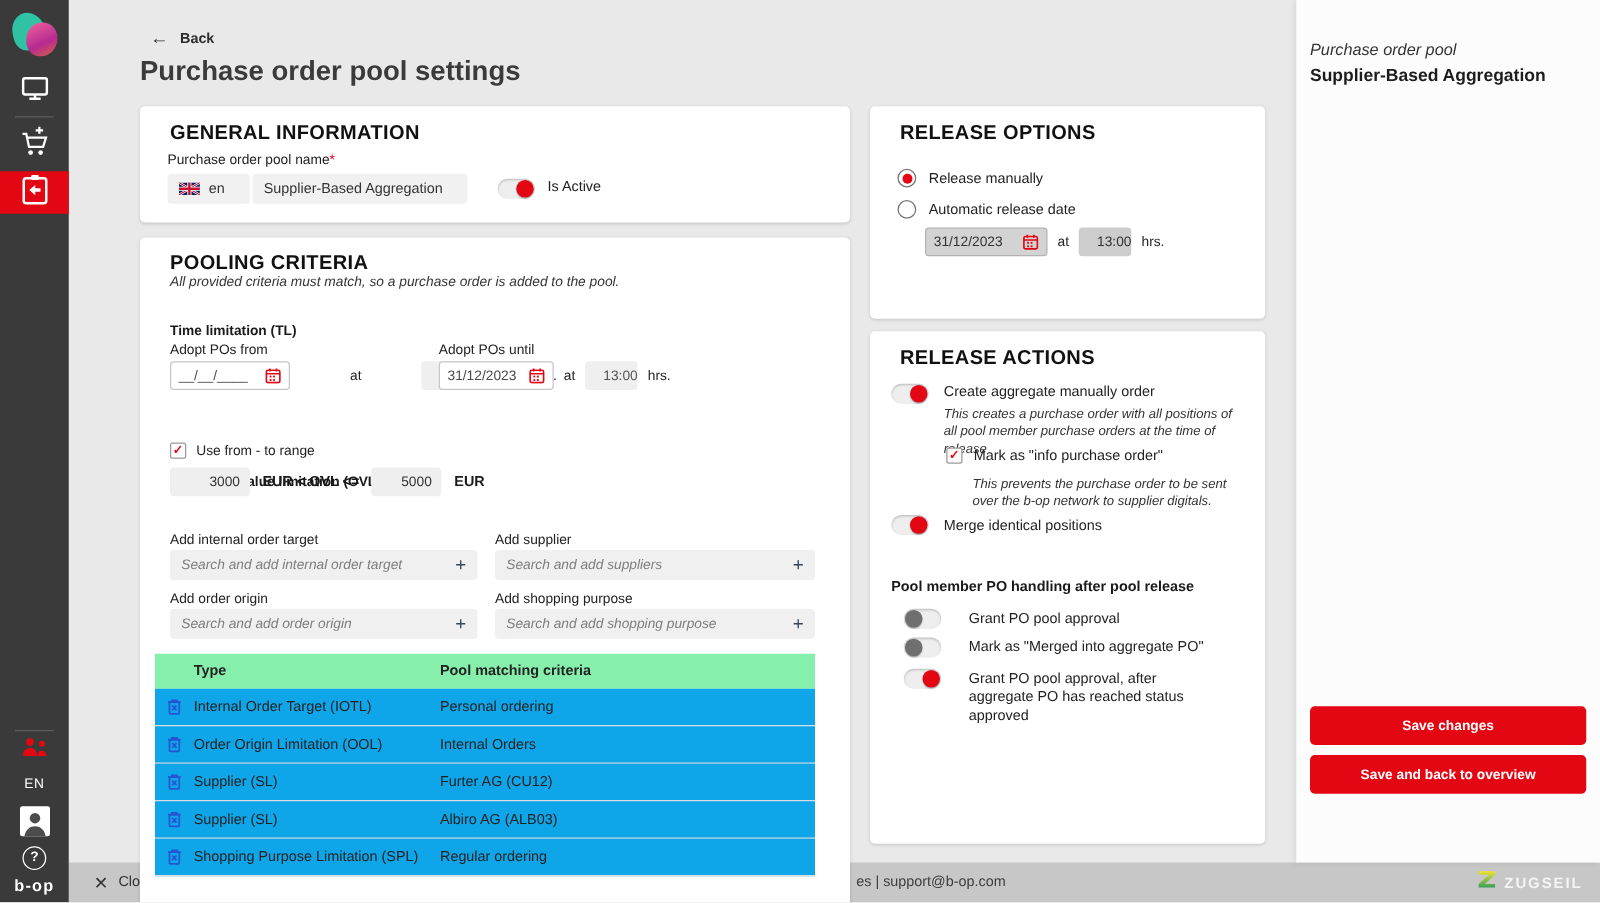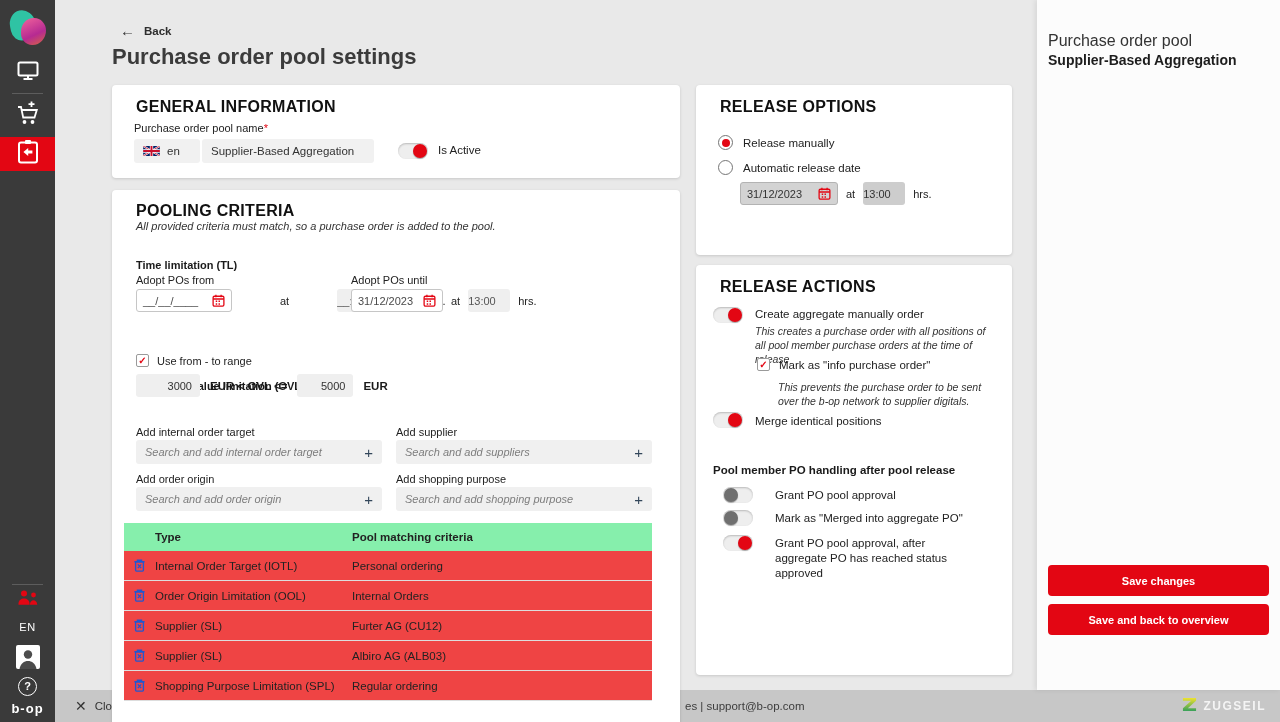--- a/index.html
+++ b/index.html
@@ -37,43 +37,43 @@
   .toggle { width:30px; height:16px; border-radius:8px; background:#eeeeee; box-shadow:inset 0 1px 2px rgba(0,0,0,.22); position:relative; cursor:pointer; }
   .toggle .knob { width:14px; height:14px; border-radius:50%; position:absolute; top:1px; box-shadow:0 1px 1px rgba(0,0,0,.3); }
   .toggle.on .knob { right:1px; background:#e30613; }
   .toggle.off .knob { left:1px; background:#6f6f6f; }
 
   
   .note { font-size:11px; font-style:italic; color:#333; }
   .bold-lbl { font-size:11px; font-weight:bold; color:#1a1a1a; }
   .date-field { display:flex; align-items:center; justify-content:space-between; background:#fff; border:1px solid #c6c6c6; border-radius:3px; height:23px; padding:0 6px; font-size:11px; color:#4a4a4a; cursor:text; }
   .date-field.disabled { background:#d3d3d3; border-color:#b3b3b3; color:#333; }
-  .chip { background:#efefef; border-radius:3px; height:23px; display:flex; align-items:center; justify-content:flex-start; font-size:11px; color:#555; }
+  .chip { background:#efefef; border-radius:3px; height:23px; display:flex; align-items:center; justify-content:flex-end; font-size:11px; color:#555; }
   .chip.dark { background:#cdcdcd; color:#333; }
   .time-row { position:absolute; display:flex; align-items:center; gap:8px; font-size:11px; color:#222; }
   .checkbox { width:13px; height:13px; border:1.5px solid #9a9a9a; border-radius:2px; background:#fff; color:#e30613; font-size:10px; font-weight:bold; display:flex; align-items:center; justify-content:center; line-height:1; cursor:pointer; }
   .search-input { height:24px; background:#f0f0f0; border-radius:3px; display:flex; align-items:center; padding:0 9px; cursor:text; }
   .search-input .ph { font-style:italic; color:#7d7d7d; font-size:11px; flex:1; }
   .search-input .plus { color:#33475b; font-size:15px; }
   .ptable { position:absolute; left:12px; width:528px; font-size:11.5px; color:#222; }
   .ptable .thead { display:flex; align-items:center; height:28px; background:#86efac; font-weight:bold; }
-  .ptable .trow { display:flex; align-items:center; height:30px; border-bottom:1px solid #ddd; background:#ef4444; }
+  .ptable .trow { display:flex; align-items:center; height:30px; border-bottom:1px solid #ddd; background:#0ea5e9; }
   .cell-icon { width:30px; display:flex; align-items:center; justify-content:center; }
   .cell-type { width:198px; padding-left:1px; }
   .cell-crit { flex:1; }
 
   
   .radio { width:15px; height:15px; border-radius:50%; border:1.5px solid #757575; background:#fff; position:relative; cursor:pointer; }
   .radio.checked::after { content:""; position:absolute; inset:2.5px; border-radius:50%; background:#e30613; }
   .ra-label { font-size:11.5px; color:#222; }
   .ra-note { font-size:10.5px; font-style:italic; color:#333; line-height:14px; }
 
   
   .right-panel { position:absolute; left:1037px; top:0; width:243px; height:690px; background:#fcfcfc; box-shadow:-2px 0 5px rgba(0,0,0,.08); z-index:6; }
-  .rp-subtitle { position:absolute; left:11px; top:32px; font-size:16px; color:#333; }
+  .rp-subtitle { position:absolute; left:11px; top:32px; font-size:13px; color:#333;font-style:italic; }
   .rp-title { position:absolute; left:11px; top:52px; font-size:14px; font-weight:bold; color:#1d1d1d; }
   .btn { position:absolute; left:11px; width:221px; height:31px; border:none; border-radius:4px; color:#fff; font-size:11px; font-weight:bold; display:flex; align-items:center; justify-content:center; cursor:pointer; font-family:"Liberation Sans", sans-serif; }
   .btn.red { background:#e30613; }
   .btn.gray { background:#58585a; }
 
   
   .bottom-bar { position:absolute; left:55px; right:0; bottom:0; height:32px; background:#c7c7c7; z-index:2; }
   .close-group { position:absolute; left:20px; top:0; height:32px; display:flex; align-items:center; gap:8px; cursor:pointer; color:#333; }
   .close-x { font-size:14px; }
   .close-label { font-size:11.5px; }

